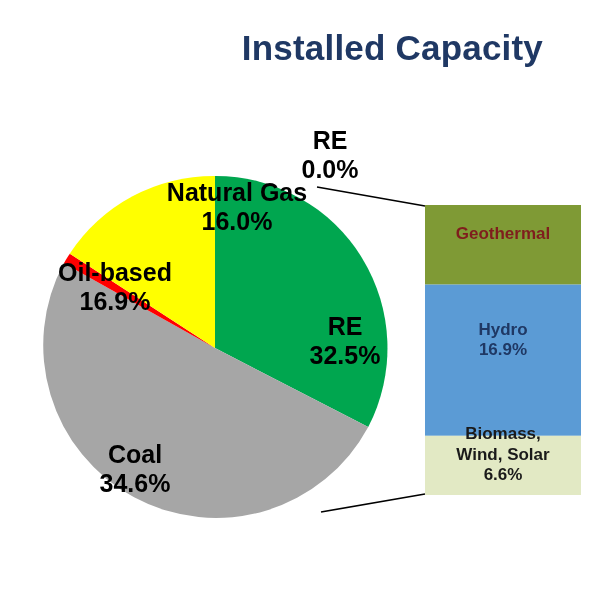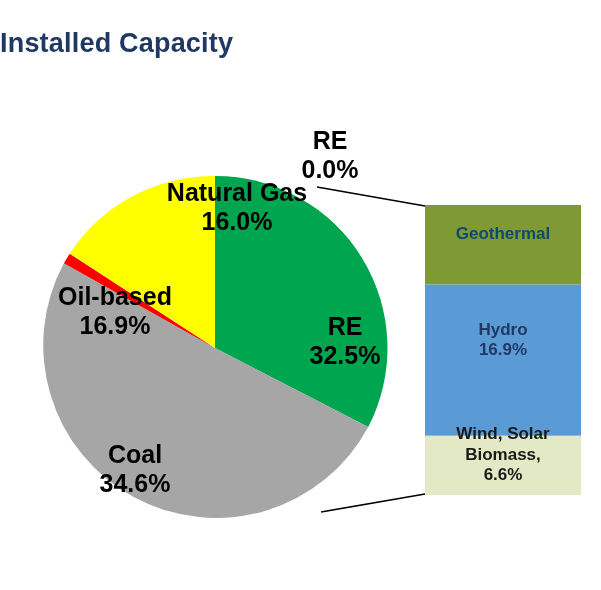--- a/index.html
+++ b/index.html
@@ -15,23 +15,23 @@
     overflow: hidden;
     font-family: "Liberation Sans", sans-serif;
   }
 
   
   #chart-title {
     position: absolute;
     left: 0;
     top: 28px;
     width: 601px;
-    text-align: left;
+    text-align: right;
     font-family: "Liberation Sans", sans-serif;
-    font-size: 27px;
+    font-size: 35px;
     font-weight: bold;
     color: #1F3864;
     letter-spacing: 0.2px;
     padding-right: 58px;
     box-sizing: border-box;
     white-space: nowrap;
   }
 
   
   #figure {
@@ -51,41 +51,41 @@
     font-weight: bold;
     color: #000000;
     line-height: 1.16;
     white-space: nowrap;
     pointer-events: none;
   }
   .slice-label .l1 { display: block; }
   .slice-label .l2 { display: block; }
 
   #label-natural-gas { left: 157px; top: 178px; width: 160px; }
-  #label-oil-based   { left: 40px;  top: 258px; width: 150px; margin-top: 24px; }
+  #label-oil-based   { left: 40px;  top: 258px; width: 150px; }
   #label-coal        { left: 60px;  top: 440px; width: 150px; }
   #label-re-slice    { left: 290px; top: 312px; width: 110px; }
   #label-re-zero     { left: 275px; top: 126px; width: 110px; }
 
   
   .bar-label {
     position: absolute;
     text-align: center;
     font-family: "Liberation Sans", sans-serif;
     font-size: 17px;
     font-weight: bold;
     line-height: 1.2;
     white-space: nowrap;
     pointer-events: none;
   }
   .bar-label span { display: block; }
 
   #label-geothermal {
     left: 425px; top: 224px; width: 156px;
-    color: #0c4a6e;
+    color: #7f1d1d;
   }
   #label-hydro {
     left: 425px; top: 320px; width: 156px;
     color: #1F3864;
   }
   #label-biomass {
     left: 425px; top: 424px; width: 156px;
     color: #1a1a1a;
     line-height: 1.22;
   }
@@ -150,18 +150,18 @@
   <div class="bar-label" id="label-geothermal">
     <span>Geothermal</span>
   </div>
 
   <div class="bar-label" id="label-hydro">
     <span>Hydro</span>
     <span>16.9%</span>
   </div>
 
   <div class="bar-label" id="label-biomass">
+    <span>Biomass,</span>
     <span>Wind, Solar</span>
-    <span>Biomass,</span>
     <span>6.6%</span>
   </div>
 
 </div>
 
 </body></html>

